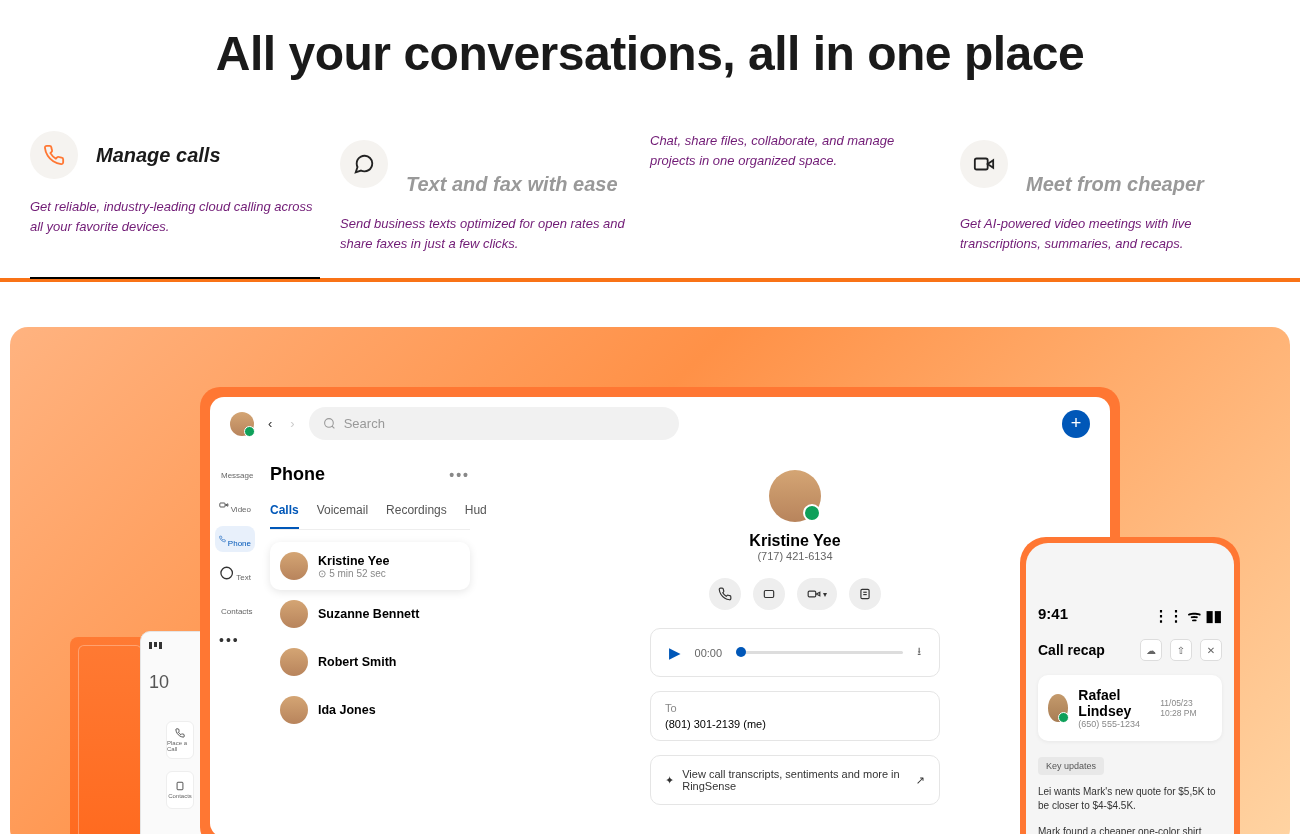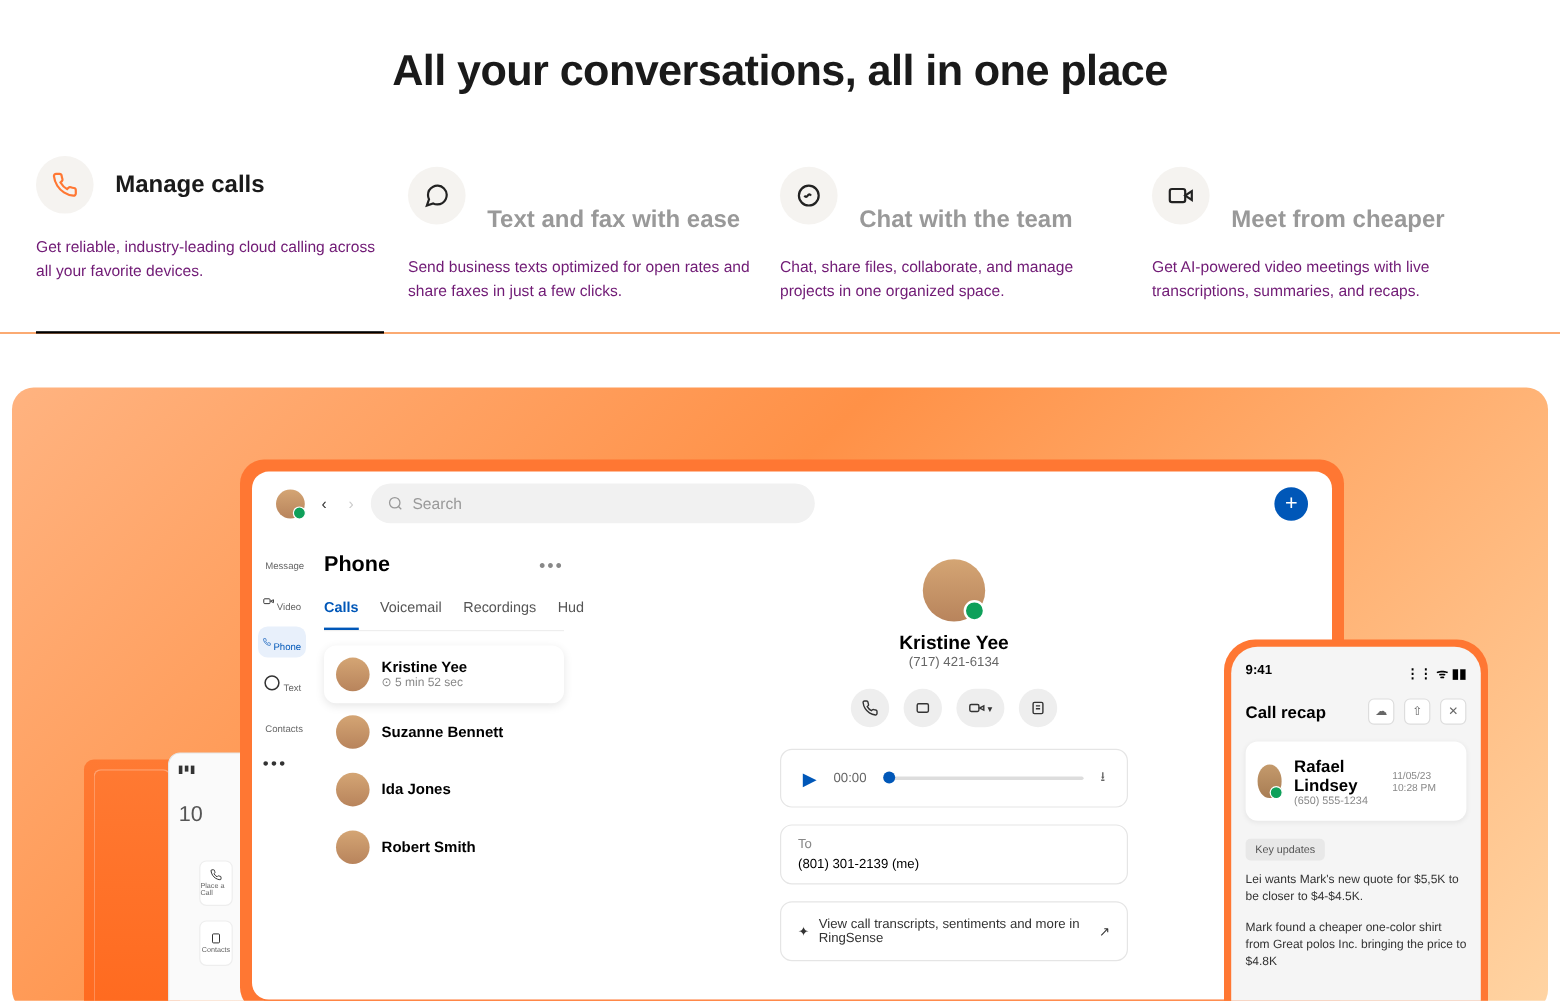--- a/index.html
+++ b/index.html
@@ -1,18 +1,18 @@
 <!DOCTYPE html>
 <html><head>
 <meta charset="utf-8">
 <style>
 * { margin: 0; padding: 0; box-sizing: border-box; font-family: -apple-system, BlinkMacSystemFont, "Segoe UI", Helvetica, Arial, sans-serif; }
 body { background: #fff; width: 1300px; height: 834px; overflow: hidden; }
-.hero-title { text-align: center; font-size: 36px; font-weight: 700; color: #1a1a1a; padding: 38px 0 50px; letter-spacing: -0.5px; }
-.feature-tabs { display: flex; gap: 0; padding: 0 30px; border-bottom: 1px solid #f97316; }
+.hero-title { text-align: center; font-size: 48px; font-weight: 700; color: #1a1a1a; padding: 26px 0 50px; letter-spacing: -0.5px; }
+.feature-tabs { display: flex; gap: 0; padding: 0 30px; border-bottom: 4px solid #f97316; font-style: italic; }
 .feature-tab { flex: 1; padding: 0 0 25px 0; position: relative; }
 .feature-tab.active::after { content: ''; position: absolute; bottom: -1px; left: 0; right: 20px; height: 2px; background: #000; }
 .feature-header { display: flex; align-items: center; gap: 18px; margin-bottom: 18px; }
 .feature-icon-wrap { width: 48px; height: 48px; border-radius: 50%; background: #f5f3f0; display: flex; align-items: center; justify-content: center; }
 .feature-title { font-size: 20px; font-weight: 700; color: #1a1a1a; }
 .feature-tab:not(.active) .feature-title { color: #999; margin-top: 42px; }
 .feature-desc { font-size: 13px; color: #701a75; line-height: 1.5; padding-right: 22px; }
 .showcase { margin: 45px 10px 0; background: linear-gradient(135deg, #ffb380 0%, #ff9147 40%, #ffd4a3 100%); border-radius: 18px; height: 520px; position: relative; overflow: hidden; }
 .tablet { position: absolute; top: 60px; left: 190px; width: 920px; height: 460px; background: #ff7733; border-radius: 20px; padding: 10px; }
 .tablet-screen { background: #fff; border-radius: 14px; width: 100%; height: 100%; display: flex; flex-direction: column; overflow: hidden; }
@@ -48,21 +48,21 @@
 .action-icon { width: 32px; height: 32px; background: #eee; border-radius: 50%; display: flex; align-items: center; justify-content: center; color: #333; }
 .audio-player { width: 290px; border: 1px solid #e5e5e5; border-radius: 10px; padding: 14px 18px; display: flex; align-items: center; gap: 14px; font-size: 11px; color: #666; }
 .play-btn { color: #0057b8; font-size: 15px; }
 .audio-track { flex: 1; height: 3px; background: #ddd; border-radius: 2px; position: relative; }
 .audio-track::before { content: ''; position: absolute; left: 0; width: 10px; height: 10px; background: #0057b8; border-radius: 50%; top: -4px; }
 .to-section { width: 290px; border: 1px solid #e5e5e5; border-radius: 10px; padding: 10px 14px; margin-top: 14px; font-size: 11px; }
 .to-label { color: #888; margin-bottom: 4px; }
 .transcript-section { width: 290px; border: 1px solid #e5e5e5; border-radius: 10px; padding: 12px 14px; margin-top: 14px; font-size: 11px; display: flex; align-items: center; gap: 8px; color: #333; }
 .phone-mockup { position: absolute; right: 50px; top: 210px; width: 220px; height: 400px; background: #ff7733; border-radius: 26px; padding: 6px; }
 .phone-screen { background: #f5f5f5; border-radius: 22px; width: 100%; height: 100%; padding: 14px 12px; overflow: hidden; }
-.phone-status { display: flex; justify-content: space-between; font-size: 11px; font-weight: 600; margin-bottom: 14px; }
+.phone-status { display: flex; justify-content: space-between; font-size: 15px; font-weight: 600; margin-bottom: 14px; margin-top: 48px; }
 .recap-header { display: flex; align-items: center; justify-content: space-between; margin-bottom: 14px; }
 .recap-title { font-size: 14px; font-weight: 700; }
 .recap-icons { display: flex; gap: 8px; }
 .recap-ibox { width: 22px; height: 22px; border: 1px solid #ddd; border-radius: 5px; display: flex; align-items: center; justify-content: center; font-size: 10px; color: #666; background: #fff; }
 .contact-card { background: #fff; border-radius: 10px; padding: 12px 10px; display: flex; align-items: center; gap: 10px; box-shadow: 0 1px 4px rgba(0,0,0,0.06); margin-bottom: 14px; }
 .contact-avatar { width: 28px; height: 28px; border-radius: 50%; background: linear-gradient(#c49a6c, #a87d54); position: relative; }
 .contact-avatar::after { content: ''; position: absolute; bottom: -1px; right: -1px; width: 9px; height: 9px; background: #0ea05a; border: 1.5px solid #fff; border-radius: 50%; }
 .contact-name { font-size: 14px; font-weight: 700; }
 .contact-phone { font-size: 9px; color: #888; }
 .contact-time { font-size: 8.5px; color: #888; margin-left: auto; }
@@ -99,29 +99,20 @@
       <div class="feature-icon-wrap">
         <svg width="22" height="22" viewBox="0 0 24 24" fill="none" stroke="#222" stroke-width="2">
             <path d="M21 11.5a8.38 8.38 0 0 1-.9 3.8 8.5 8.5 0 0 1-7.6 4.7 8.38 8.38 0 0 1-3.8-.9L3 21l1.9-5.7a8.38 8.38 0 0 1-.9-3.8 8.5 8.5 0 0 1 4.7-7.6 8.38 8.38 0 0 1 3.8-.9h.5a8.48 8.48 0 0 1 8 8v.5z"></path>
           </svg>
       </div>
       <div class="feature-title">Text and fax with ease</div>
     </div>
     <div class="feature-desc">Send business texts optimized for open rates and share faxes in just a few clicks.</div>
   </div>
   <div class="feature-tab">
-    <div class="feature-header">
-      <div class="feature-icon-wrap">
-        <svg width="22" height="22" viewBox="0 0 24 24" fill="none" stroke="#222" stroke-width="2">
-            <circle cx="12" cy="12" r="9"></circle>
-            <path d="M8 12c1 1.5 2 1.5 3 0s2-1.5 3 0"></path>
-          </svg>
-      </div>
-      <div class="feature-title">Chat with the team</div>
-    </div>
     <div class="feature-desc">Chat, share files, collaborate, and manage projects in one organized space.</div>
   </div>
   <div class="feature-tab">
     <div class="feature-header">
       <div class="feature-icon-wrap">
         <svg width="22" height="22" viewBox="0 0 24 24" fill="none" stroke="#222" stroke-width="2">
             <rect x="2" y="6" width="14" height="12" rx="2"></rect>
             <path d="M22 8l-6 4 6 4V8z"></path>
           </svg>
       </div>
@@ -229,25 +220,25 @@
                   <div class="call-name">Kristine Yee</div>
                   <div class="call-meta">⊙ <span>5 min 52 sec</span></div>
                 </div>
             </div>
             <div class="call-item">
               <div class="call-avatar"></div>
               <div class="call-name">Suzanne Bennett</div>
             </div>
             <div class="call-item">
               <div class="call-avatar"></div>
-              <div class="call-name">Ida Jones</div>
+              <div class="call-name">Robert Smith</div>
             </div>
             <div class="call-item">
               <div class="call-avatar"></div>
-              <div class="call-name">Robert Smith</div>
+              <div class="call-name">Ida Jones</div>
             </div>
           </div>
           <div class="call-detail">
             <div class="detail-avatar"></div>
             <div class="detail-name">Kristine Yee</div>
             <div class="detail-phone">(717) 421-6134</div>
             <div class="action-icons">
               <div class="action-icon">
                   <svg width="14" height="14" viewBox="0 0 24 24" fill="none" stroke="#333" stroke-width="2">
                     <path d="M22 16.92v3a2 2 0 0 1-2.18 2 19.79 19.79 0 0 1-8.63-3.07 19.5 19.5 0 0 1-6-6 19.79 19.79 0 0 1-3.07-8.67A2 2 0 0 1 4.11 2h3a2 2 0 0 1 2 1.72 12.84 12.84 0 0 0 .7 2.81 2 2 0 0 1-.45 2.11L8.09 9.91a16 16 0 0 0 6 6l1.27-1.27a2 2 0 0 1 2.11-.45 12.84 12.84 0 0 0 2.81.7A2 2 0 0 1 22 16.92z"></path>

